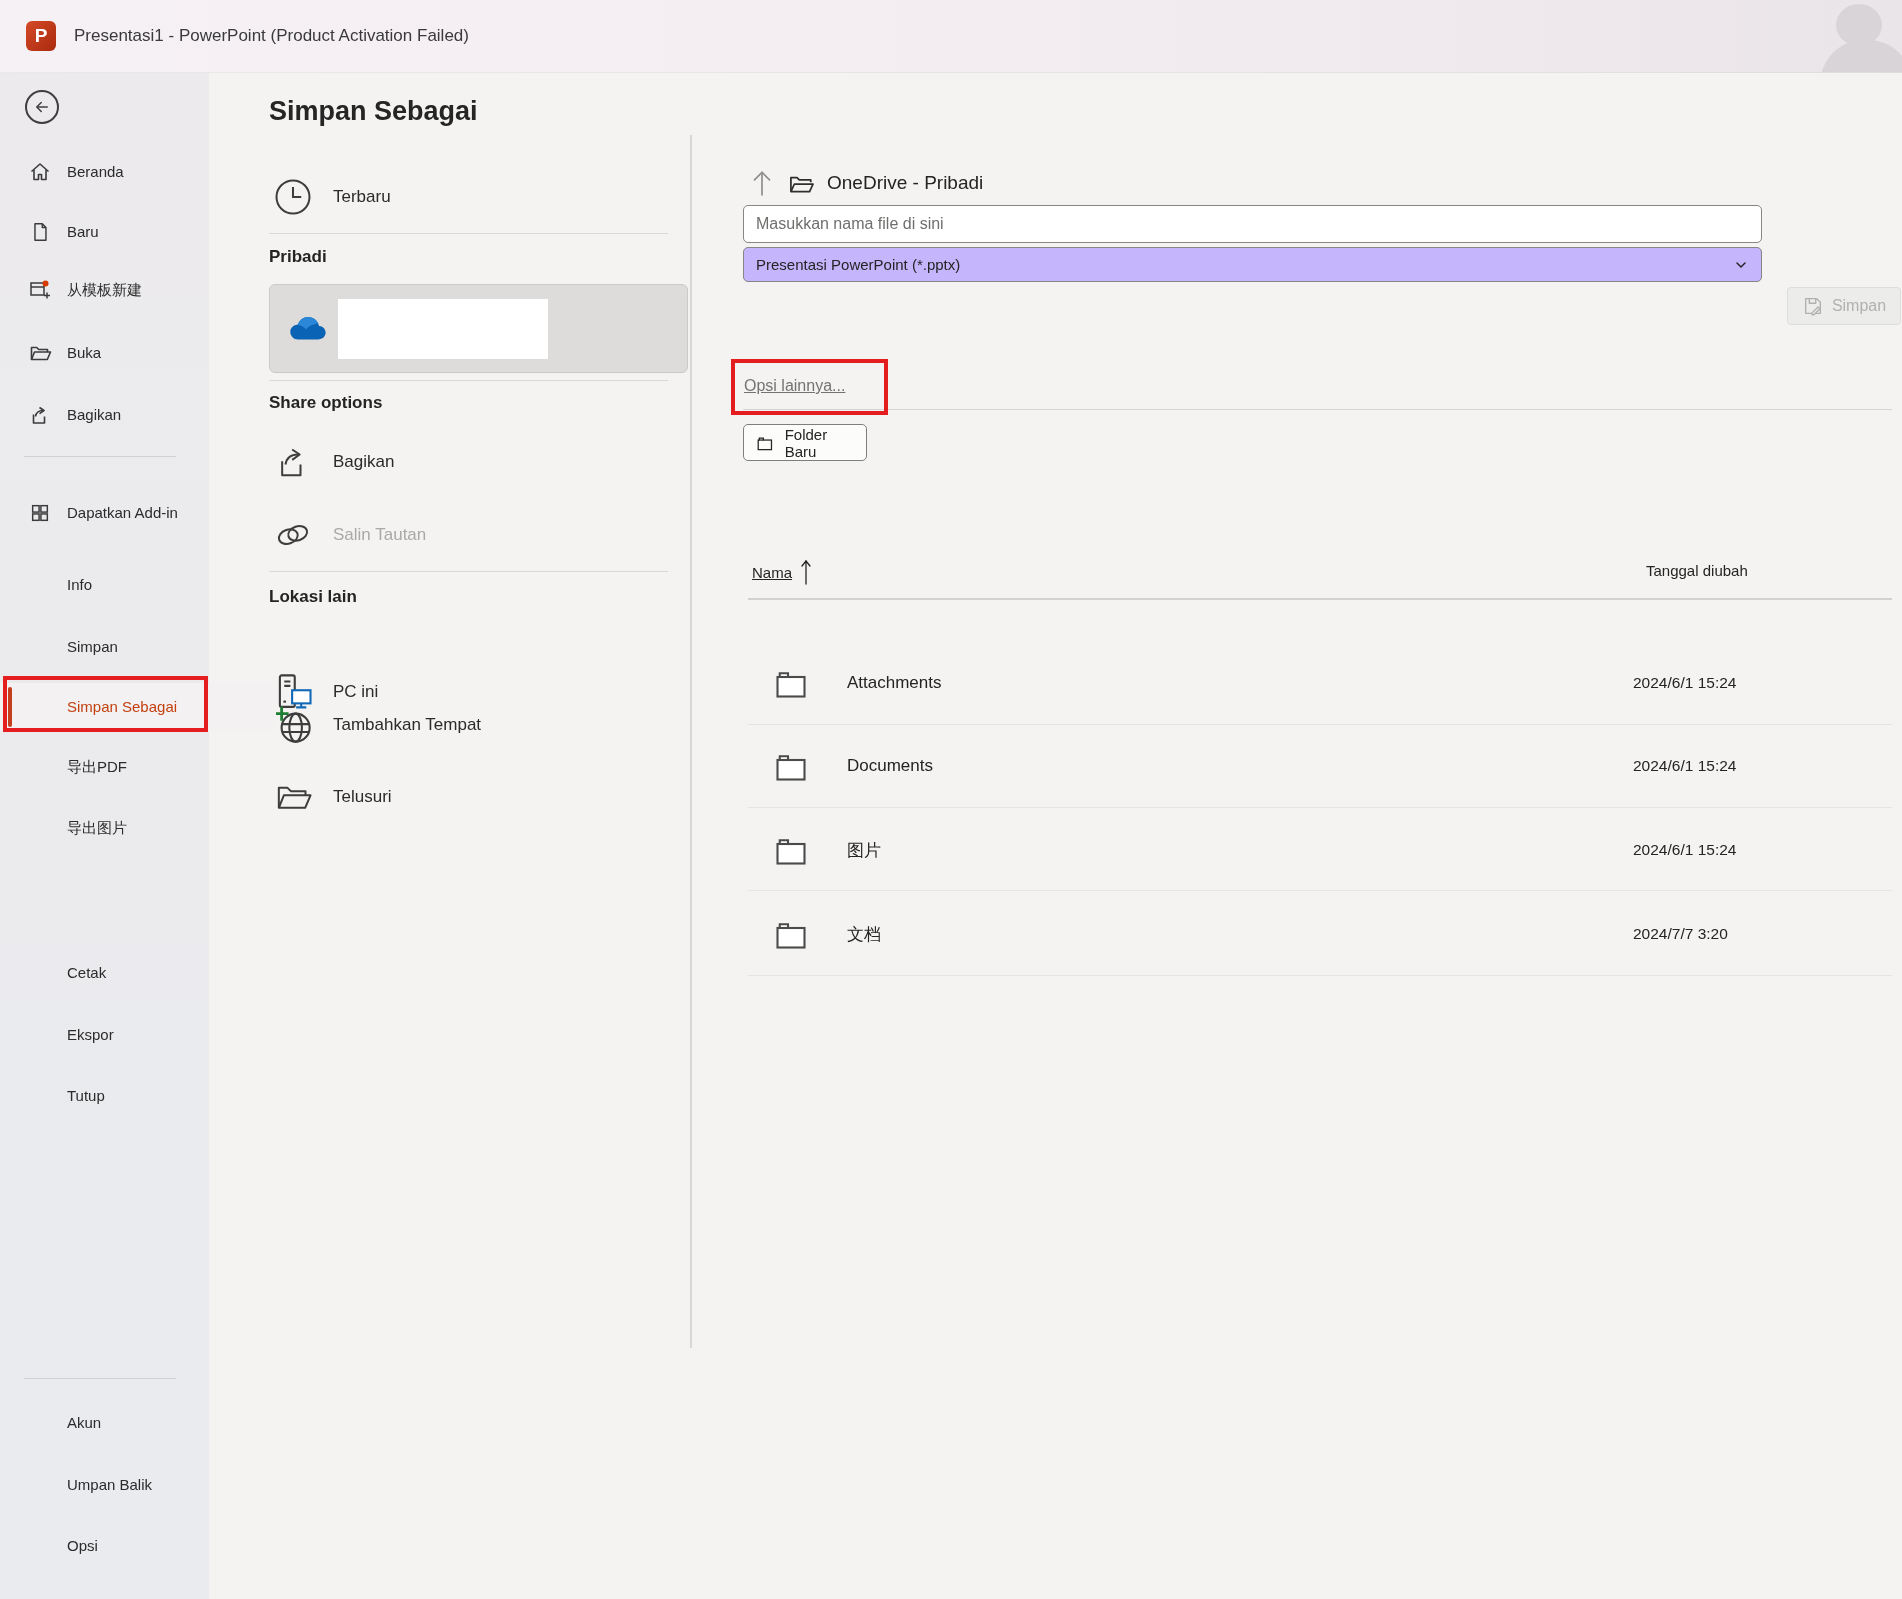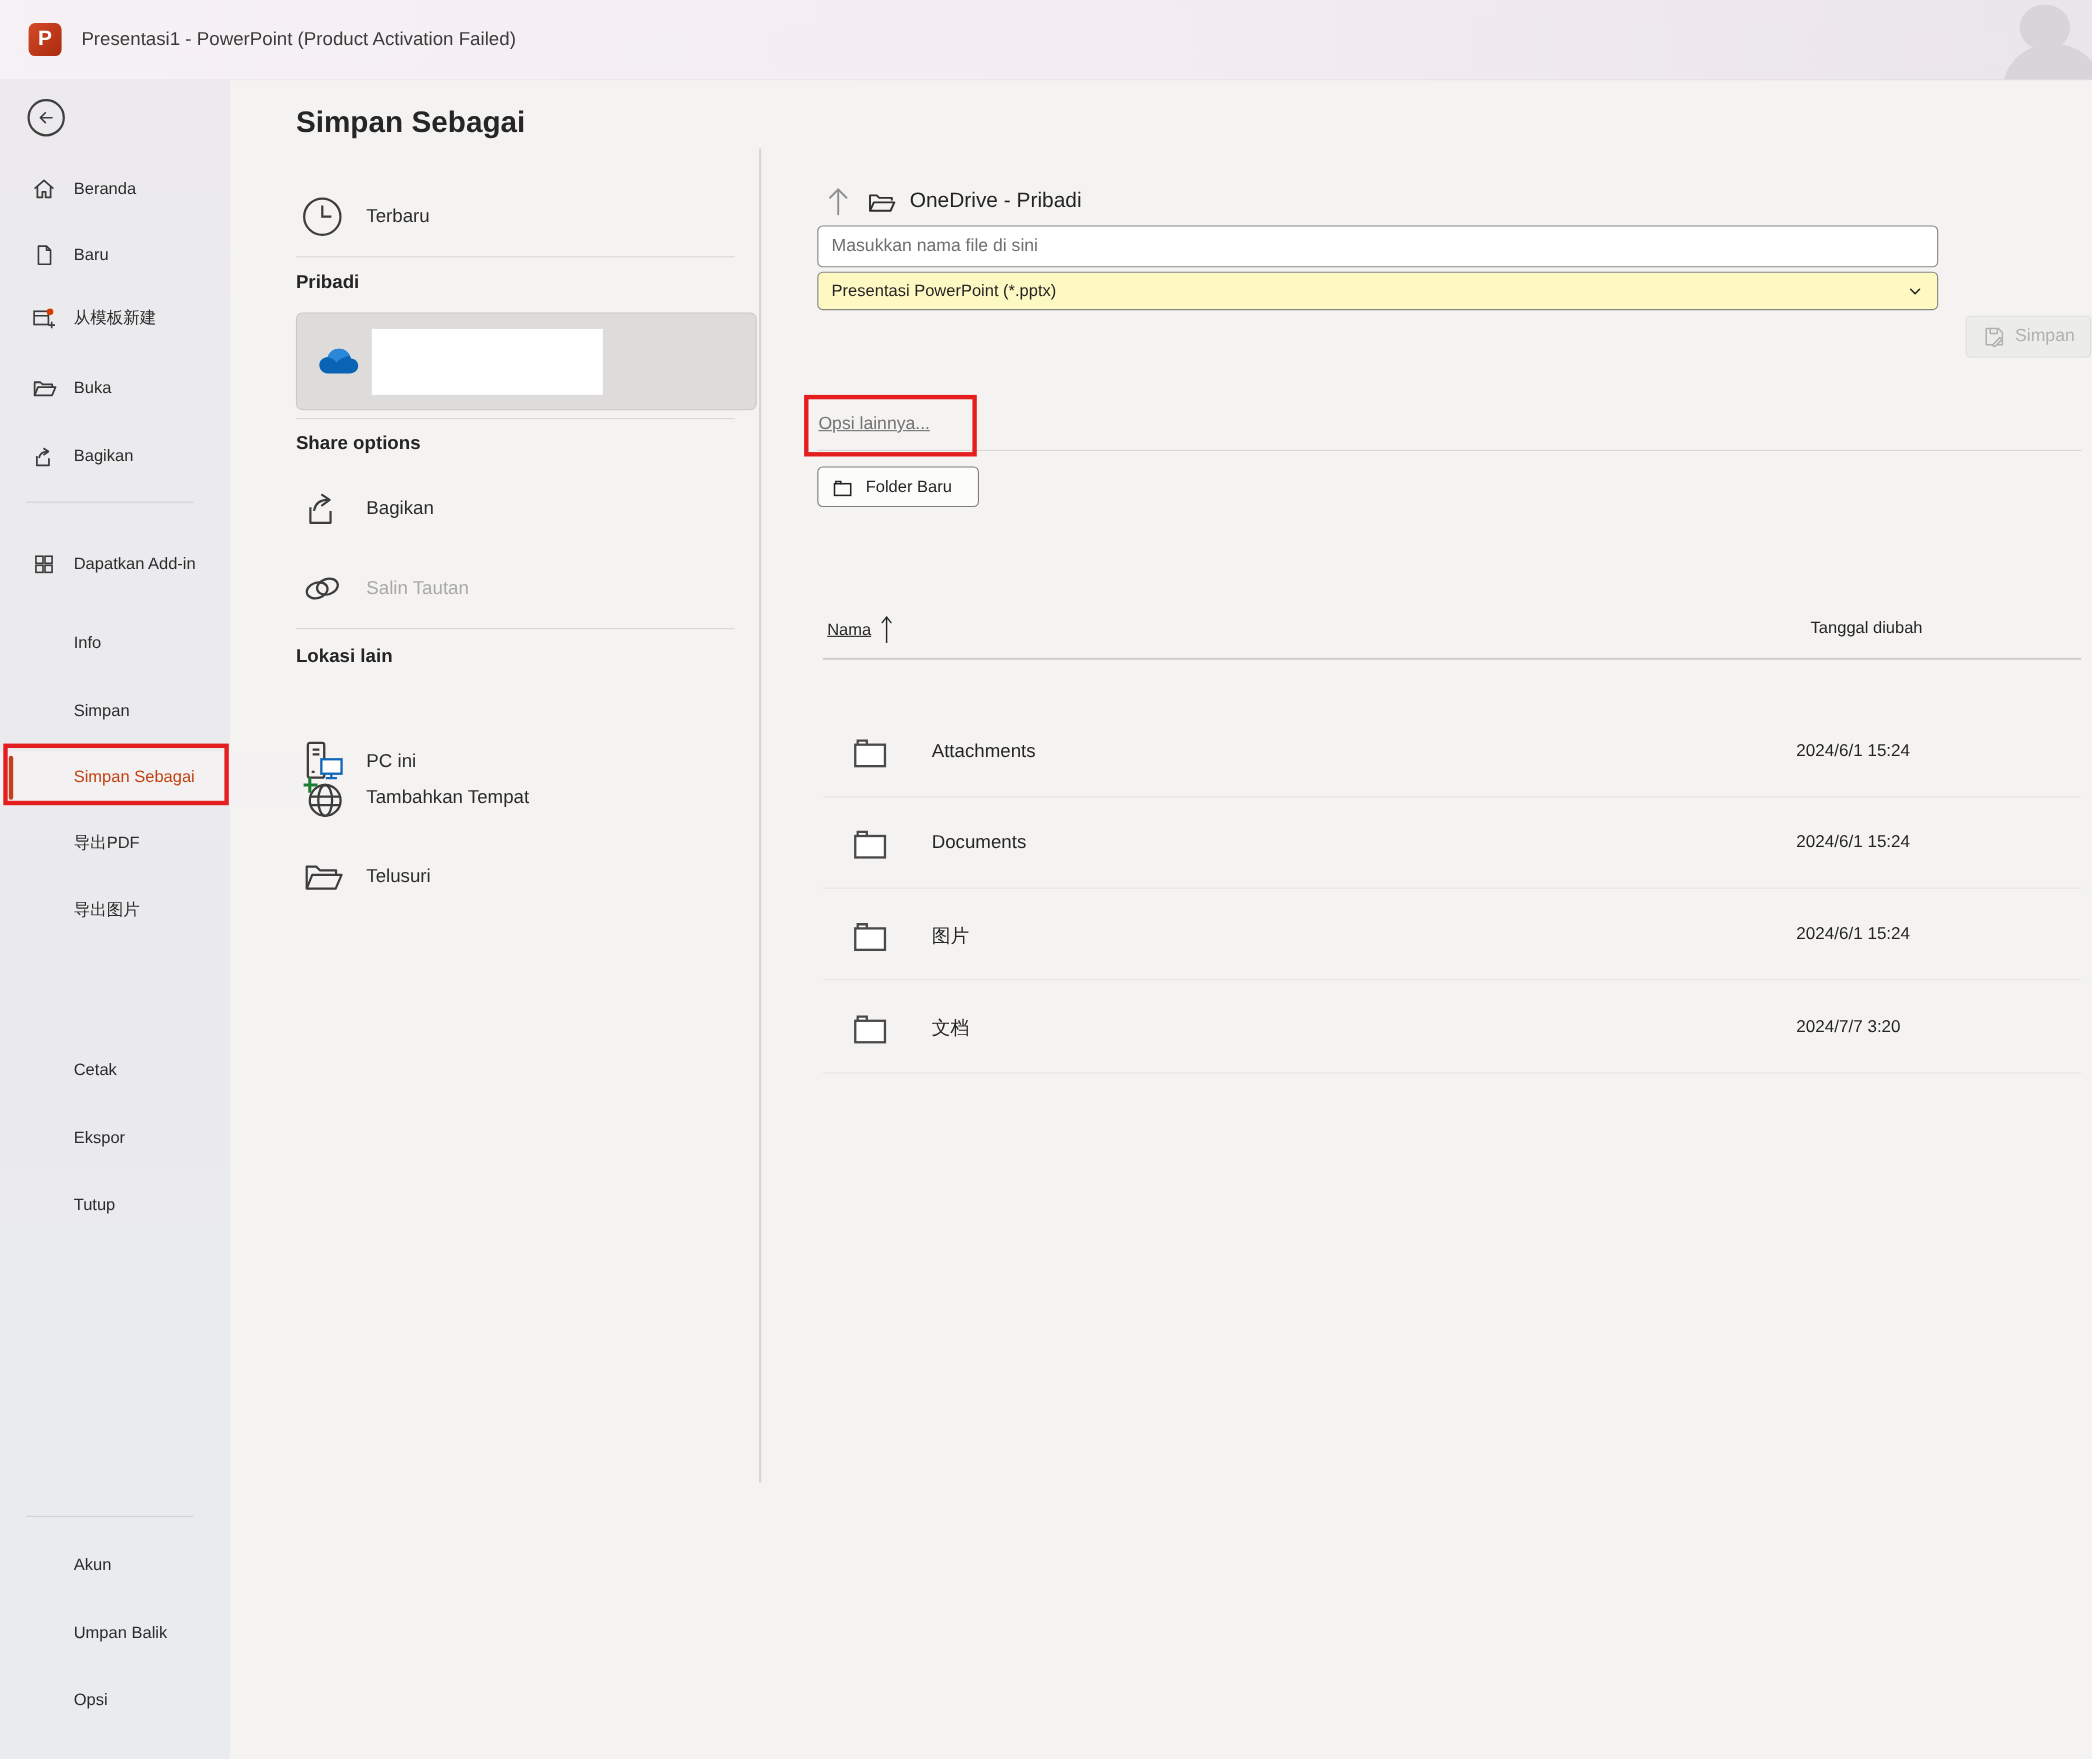--- a/index.html
+++ b/index.html
@@ -58,30 +58,30 @@
 
   
   .crumb-up{position:absolute;left:749px;top:168px;width:26px;height:30px;color:#8f8f8f;z-index:2;}
   .crumb-folder{position:absolute;left:788px;top:172px;width:28px;height:24px;color:#2f2f2f;z-index:2;}
   .crumb-title{position:absolute;left:827px;top:172px;font-size:19px;color:#242424;z-index:2;}
   .fname{position:absolute;left:743px;top:205px;width:1019px;height:38px;border:1px solid #868684;
     border-radius:5px;background:#fff;font-size:16px;color:#242424;padding:0 12px;box-sizing:border-box;
     font-family:inherit;z-index:2;outline:none;}
   .fname::placeholder{color:#6f6f6d;}
   .ftype{position:absolute;left:743px;top:247px;width:1019px;height:35px;border:1px solid #868684;
-    border-radius:5px;background:#fef9c3;display:flex;align-items:center;padding:0 12px;font-size:15px;
+    border-radius:5px;background:#c4b5fd;display:flex;align-items:center;padding:0 12px;font-size:15px;
     color:#242424;box-sizing:border-box;z-index:2;}
   .chev{position:absolute;right:12px;top:9px;width:16px;height:16px;color:#242424;}
   .save-btn{position:absolute;left:1787px;top:287px;width:114px;height:38px;background:#ececea;
     border:1px solid #dddddb;border-radius:4px;display:flex;align-items:center;justify-content:center;
     gap:8px;color:#b1b1af;font-size:16px;z-index:2;box-sizing:border-box;}
   .more-link{position:absolute;left:744px;top:377px;font-size:16px;color:#737373;
     text-decoration:underline;z-index:2;}
   .hr-full{position:absolute;left:743px;top:409px;width:1149px;height:1px;background:#d6d5d3;z-index:1;}
-  .newfolder-btn{position:absolute;left:743px;top:424px;width:147px;height:37px;background:#fcfcfb;
+  .newfolder-btn{position:absolute;left:743px;top:424px;width:124px;height:37px;background:#fcfcfb;
     border:1px solid #7e7e7c;border-radius:5px;display:flex;align-items:center;padding:0 12px;gap:11px;
     font-size:15px;color:#242424;box-sizing:border-box;z-index:2;}
   .col-name{position:absolute;left:752px;top:558px;display:flex;align-items:center;gap:8px;
     font-size:15px;color:#242424;z-index:2;text-decoration:underline;}
   .col-date{position:absolute;left:1646px;top:562px;font-size:15px;color:#242424;z-index:2;}
   .head-div{position:absolute;left:748px;top:598px;width:1144px;height:2px;background:#d2d1cf;z-index:2;}
   .file-row{position:absolute;left:748px;width:1144px;height:56px;display:flex;align-items:center;
     z-index:2;color:#242424;}
   .f-ico{width:36px;height:36px;margin-left:25px;margin-right:38px;color:#4a4a4a;flex:none;}
   .f-name{font-size:17px;}

